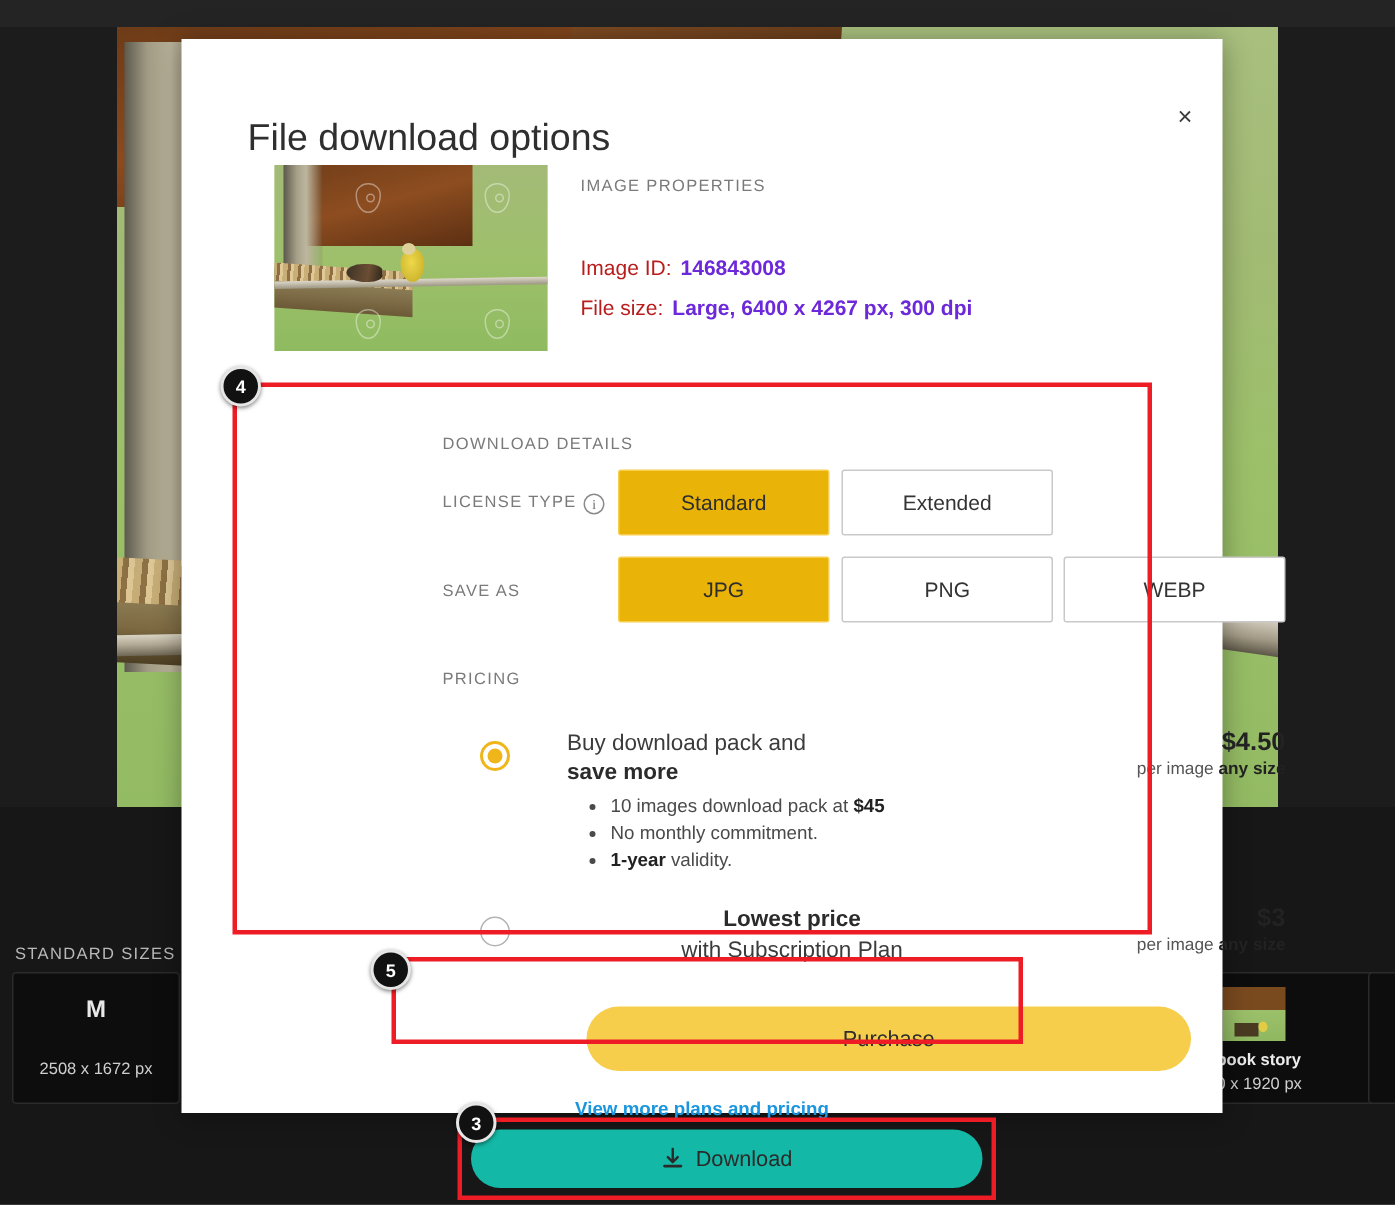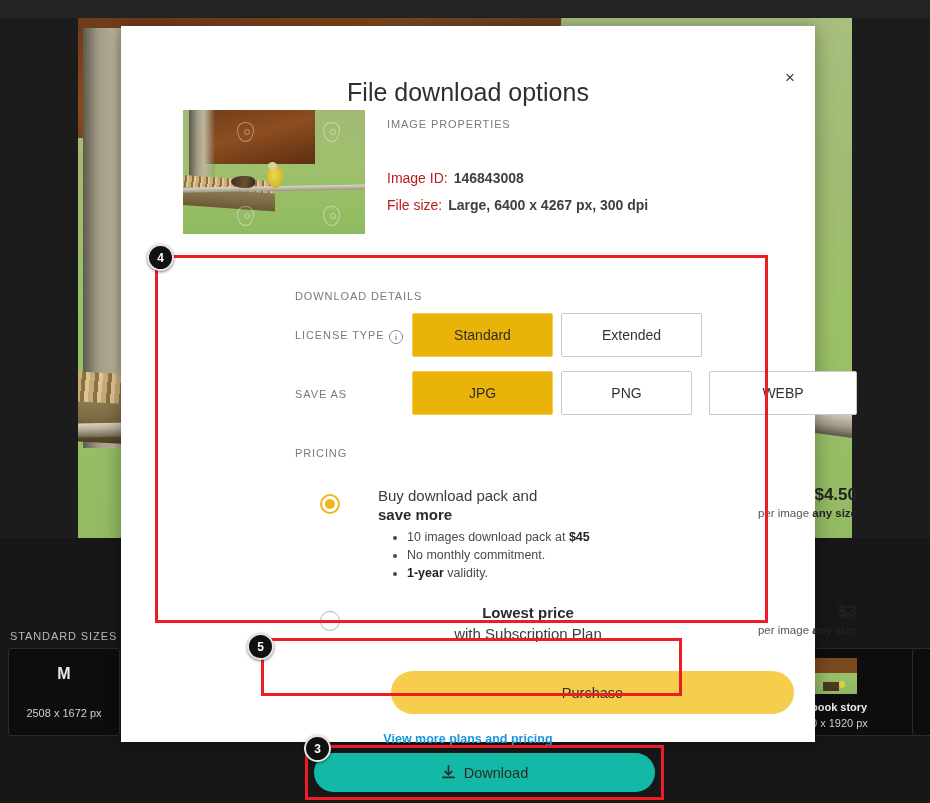--- a/index.html
+++ b/index.html
@@ -197,24 +197,24 @@
     width: 26px; height: 26px;
     display: flex; align-items: center; justify-content: center;
     color: #3b3b3b;
     font-size: 17px;
     cursor: pointer;
     background: transparent; border: none;
     line-height: 1;
   }
   .modal-title {
     position: absolute; left: 0; right: 0; top: 52px;
-    text-align: center;
     font-size: 25px;
     color: #2f2f2f;
     font-weight: normal;
+    padding-left: 44px;
   }
 
   
   .props-thumb {
     position: absolute; left: 62px; top: 84px;
     width: 182px; height: 124px;
     overflow: hidden;
     background: #9cc06a;
   }
   .props-thumb .sky { position:absolute; inset:0;
@@ -250,21 +250,21 @@
   .props-thumb .wm.d { left:140px; top:96px; }
 
   .props-head {
     position: absolute; left: 266px; top: 92px;
     font-size: 11px; letter-spacing: .9px; color: #7a7a7a;
   }
   .prop-row { position: absolute; left: 266px; font-size: 14px; color: #3b3b3b; }
   .prop-row.r1 { top: 144px; }
   .prop-row.r2 { top: 171px; }
   .prop-row .lbl { color: #b91c1c; }
-  .prop-row .val { font-weight: bold; color: #404040; margin-left: 6px; }
+  .prop-row .val { font-weight: bold; color: #6d28d9; margin-left: 6px; }
 
   
   .hl {
     position: absolute;
     border: 3px solid #ee1c25;
     box-sizing: border-box;
     z-index: 30;
     pointer-events: none;
   }
   .hl-details { left: 155px; top: 255px; width: 613px; height: 368px; }
@@ -320,21 +320,21 @@
     font-family: "Liberation Sans", sans-serif;
   }
   .opt-btn.sel {
     background: #eab308;
     border-color: #f7ce4b;
     color: #2e2e2e;
   }
   .btn-standard { left: 291px; top: 287px; width: 141px; }
   .btn-extended { left: 440px; top: 287px; width: 141px; }
   .btn-jpg  { left: 291px; top: 345px; width: 141px; }
-  .btn-png  { left: 440px; top: 345px; width: 131px; }
+  .btn-png  { left: 440px; top: 345px; width: 141px; }
   .btn-webp { left: 588px; top: 345px; width: 148px; }
 
   
   .radio {
     position: absolute;
     width: 20px; height: 20px;
     border-radius: 50%;
     box-sizing: border-box;
     cursor: pointer;
   }

